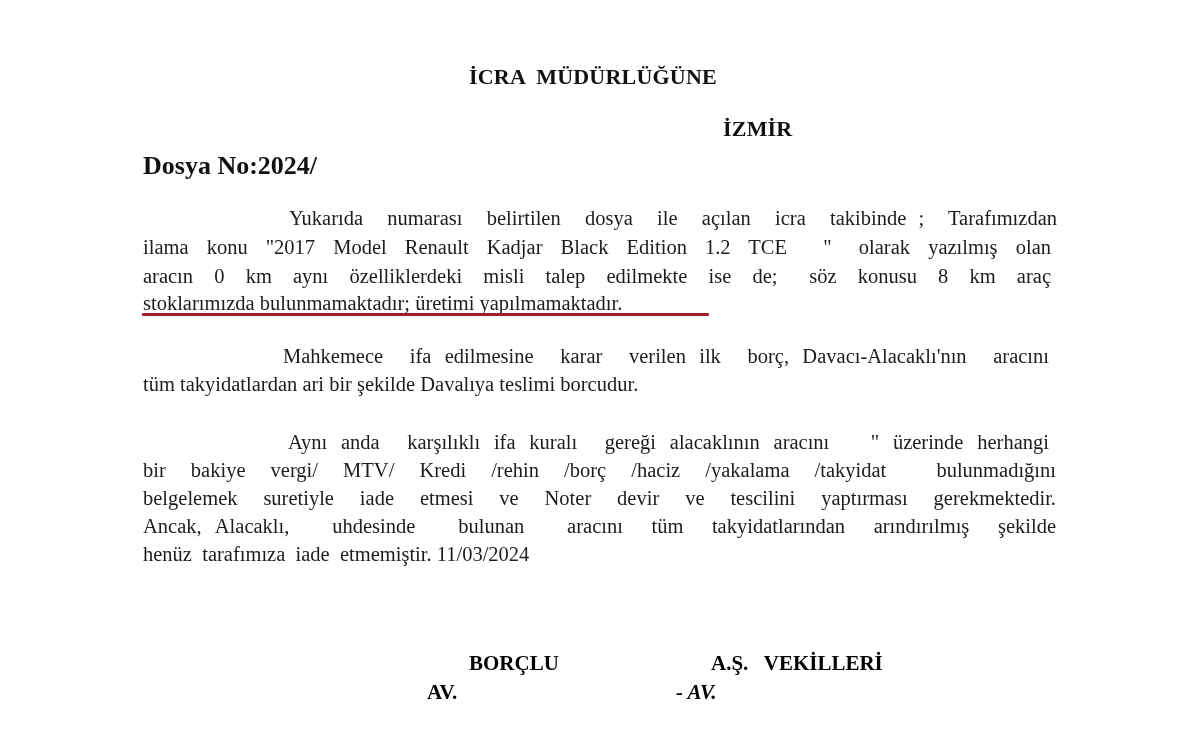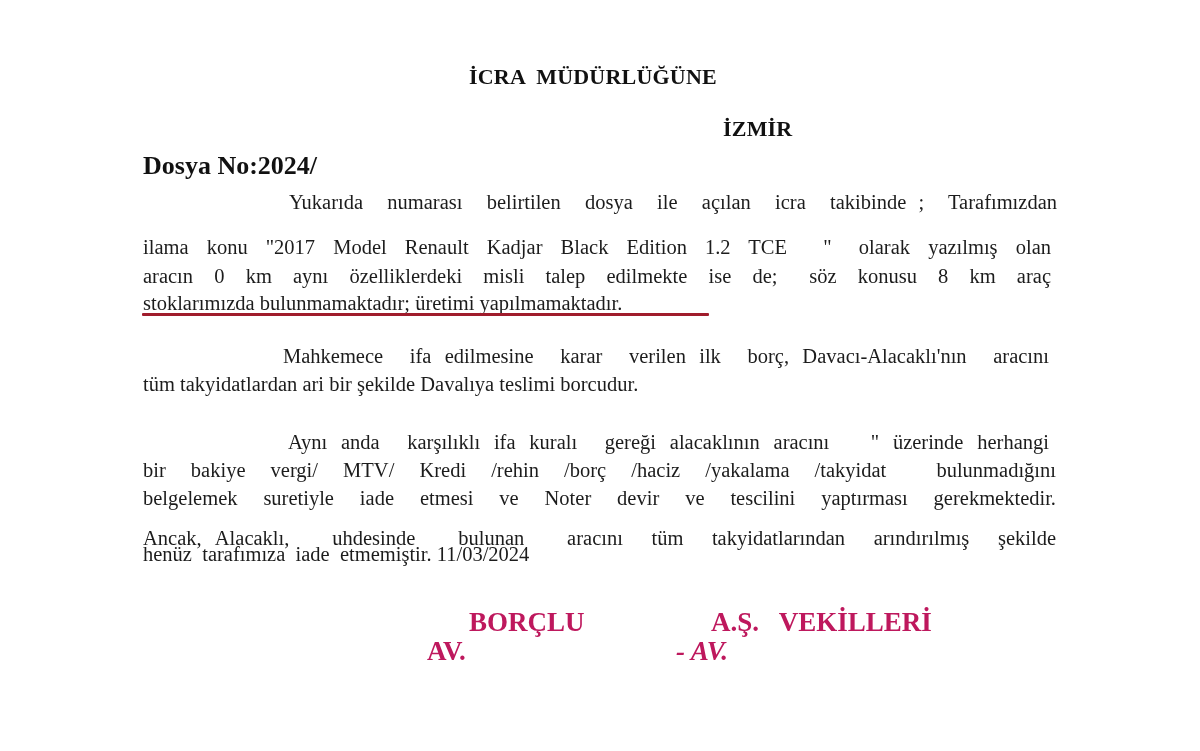--- a/index.html
+++ b/index.html
@@ -41,50 +41,51 @@
     .underlined {
       text-decoration-thickness: 1px;
       text-underline-offset: 2px;
     }
     .red-rule {
       position: absolute;
       height: 3px;
       border-radius: 1px;
     }
     .sig {
-      font-size: 27px;
-      color: #be185d;
+      font-size: 21px;
+      color: #000000;
+      margin-top: 44px;
     }
   </style>
 </head>
 <body>
 
 <div class="abs bold title" style="left:469px; top:64px;">İCRA  MÜDÜRLÜĞÜNE</div>
 <div class="abs bold title" style="left:723px; top:94px;margin-top:22px;">İZMİR</div>
 
 <div class="abs bold dosya" style="left:143px; top:151px;">Dosya No:2024/</div>
 
 <div>
-  <div class="abs para-line" style="left:289px; top:189px; width:768px;">Yukarıda  numarası  belirtilen  dosya  ile  açılan  icra  takibinde ;  Tarafımızdan</div>
+  <div class="abs para-line" style="left:289px; top:205px; width:768px;">Yukarıda  numarası  belirtilen  dosya  ile  açılan  icra  takibinde ;  Tarafımızdan</div>
   <div class="abs para-line" style="left:143px; top:234px; width:908px;">ilama  konu  "2017  Model  Renault  Kadjar  Black  Edition  1.2  TCE    "   olarak  yazılmış  olan</div>
   <div class="abs para-line" style="left:143px; top:263px; width:908px;">aracın  0  km  aynı  özelliklerdeki  misli  talep  edilmekte  ise  de;   söz  konusu  8  km  araç</div>
   <div class="abs para-line last underlined" style="left:143px; top:290px;">stoklarımızda bulunmamaktadır; üretimi yapılmamaktadır.</div>
   <div class="red-rule" style="left:142px; top:313px; width:567px; background:#a01c2c;"></div>
 </div>
 
 <div>
   <div class="abs para-line" style="left:283px; top:343px; width:766px;">Mahkemece  ifa edilmesine  karar  verilen ilk  borç, Davacı-Alacaklı'nın  aracını</div>
   <div class="abs para-line last" style="left:143px; top:371px;">tüm takyidatlardan ari bir şekilde Davalıya teslimi borcudur.</div>
 </div>
 
 <div>
   <div class="abs para-line" style="left:288px; top:429px; width:761px;">Aynı anda  karşılıklı ifa kuralı  gereği alacaklının aracını   " üzerinde herhangi</div>
   <div class="abs para-line" style="left:143px; top:457px; width:913px;">bir  bakiye  vergi/  MTV/  Kredi  /rehin  /borç  /haciz  /yakalama  /takyidat    bulunmadığını</div>
   <div class="abs para-line" style="left:143px; top:485px; width:913px;">belgelemek  suretiyle  iade  etmesi  ve  Noter  devir  ve  tescilini  yaptırması  gerekmektedir.</div>
-  <div class="abs para-line" style="left:143px; top:513px; width:913px;margin-top:12px;">Ancak, Alacaklı,   uhdesinde   bulunan   aracını  tüm  takyidatlarından  arındırılmış  şekilde</div>
+  <div class="abs para-line" style="left:143px; top:513px; width:913px;">Ancak, Alacaklı,   uhdesinde   bulunan   aracını  tüm  takyidatlarından  arındırılmış  şekilde</div>
   <div class="abs para-line last" style="left:143px; top:541px;">henüz  tarafımıza  iade  etmemiştir. 11/03/2024</div>
 </div>
 
 <div>
   <div class="abs bold sig" style="left:469px; top:607px;">BORÇLU</div>
   <div class="abs bold sig" style="left:711px; top:607px;">A.Ş.   VEKİLLERİ</div>
   <div class="abs bold sig" style="left:427px; top:636px;">AV.</div>
   <div class="abs bold sig" style="left:676px; top:636px;font-style:italic;">- AV.</div>
 </div>
 

